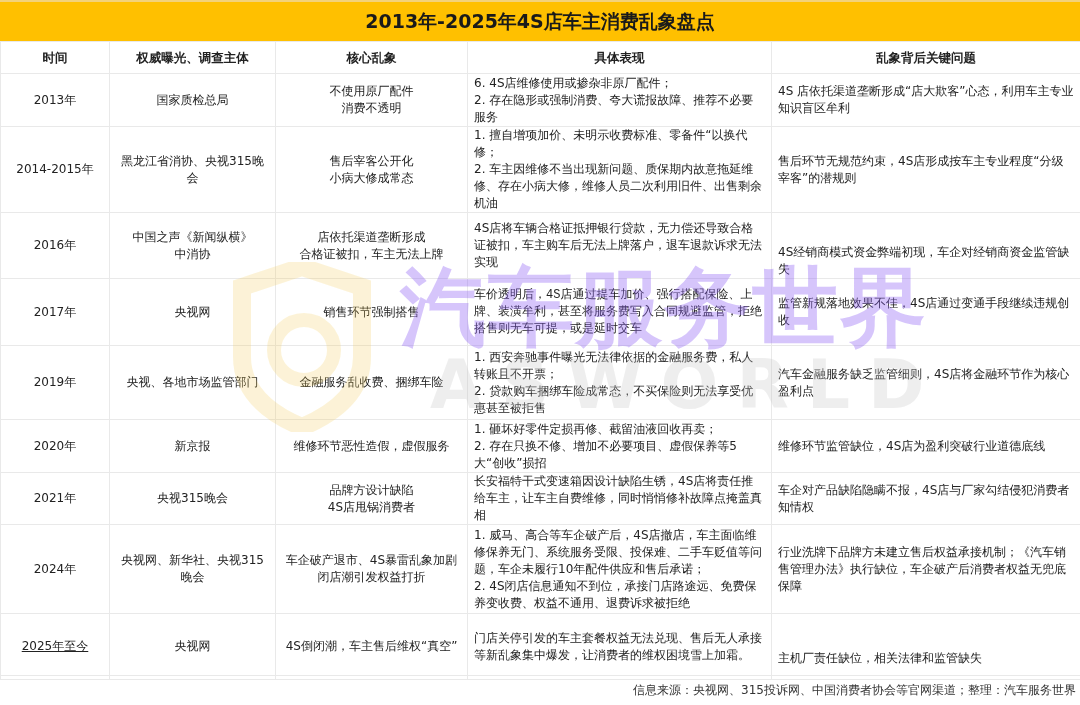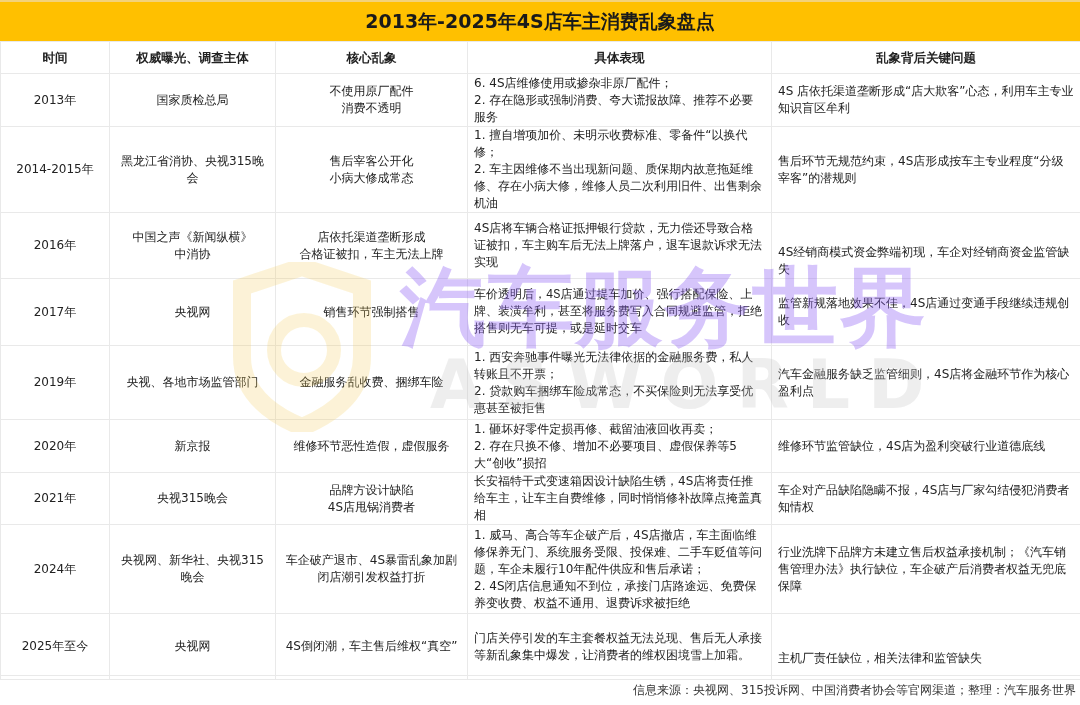--- a/index.html
+++ b/index.html
@@ -216,21 +216,21 @@
         <td class="l">
           <span class="line" style="display: block;">1. 威马、高合等车企破产后，4S店撤店，车主面临维修保养无门、系统服务受限、投保难、二手车贬值等问题，车企未履行10年配件供应和售后承诺；</span>
           <span class="line" style="display: block;">2. 4S闭店信息通知不到位，承接门店路途远、免费保养变收费、权益不通用、退费诉求被拒绝</span>
         </td>
         <td class="l">
           <span class="line" style="display: block;">行业洗牌下品牌方未建立售后权益承接机制；《汽车销售管理办法》执行缺位，车企破产后消费者权益无兜底保障</span>
         </td>
       </tr>
       <tr style="height: 66px;">
         <td class="c">
-          <span class="line" style="display: block;">2025年至今</span>
+          <span class="line" style="display: block; text-decoration: underline;">2025年至今</span>
         </td>
         <td class="c">
           <span class="line" style="display: block;">央视网</span>
         </td>
         <td class="c">
           <span class="line" style="display: block;">4S倒闭潮，车主售后维权“真空”</span>
         </td>
         <td class="l">
           <span class="line" style="display: block;">门店关停引发的车主套餐权益无法兑现、售后无人承接等新乱象集中爆发，让消费者的维权困境雪上加霜。</span>
         </td>

